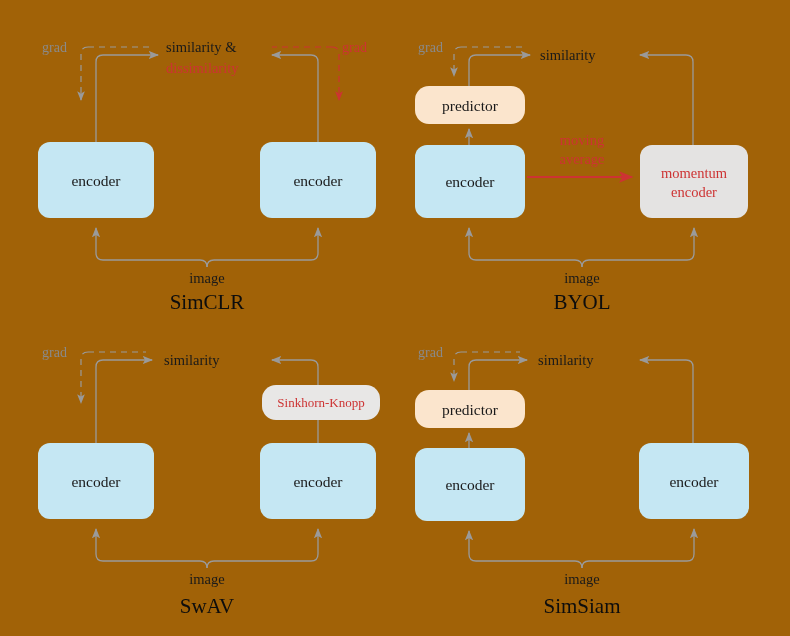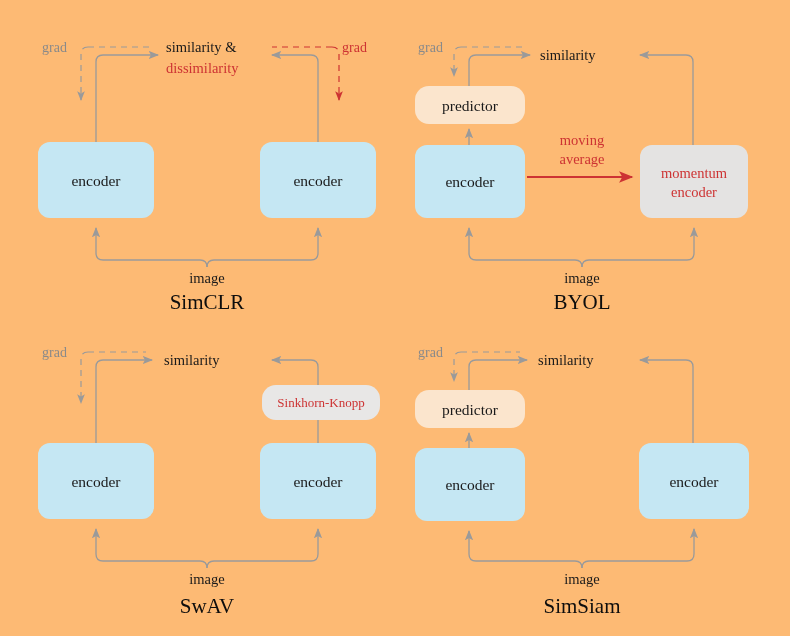--- a/index.html
+++ b/index.html
@@ -1,18 +1,18 @@
 <!DOCTYPE html>
 <html><head>
 <meta charset="utf-8">
 <style>
   html,body{margin:0;padding:0;background:#ffffff;}
   body{width:790px;height:636px;overflow:hidden;
        font-family:"Liberation Serif","DejaVu Serif",serif;}
-  #stage{position:relative;width:790px;height:636px;background:#fdba74;}
+  #stage{position:relative;width:790px;height:636px;background:#a16207;}
   svg{position:absolute;left:0;top:0;width:790px;height:636px;}
   .boxtext{font-family:"Liberation Serif","DejaVu Serif",serif;font-size:15.5px;fill:#1a1a1a;}
   .smalltext{font-family:"Liberation Serif","DejaVu Serif",serif;font-size:14.5px;fill:#1a1a1a;}
   .gradtext{font-family:"Liberation Serif","DejaVu Serif",serif;font-size:14px;fill:#8a8a8a;}
   .redtext{font-family:"Liberation Serif","DejaVu Serif",serif;font-size:14.5px;fill:#cd3333;}
   .redgrad{font-family:"Liberation Serif","DejaVu Serif",serif;font-size:14px;fill:#cd3333;}
   .redsmall{font-family:"Liberation Serif","DejaVu Serif",serif;font-size:13px;fill:#cd3333;}
   .title{font-family:"Liberation Serif","DejaVu Serif",serif;font-size:21px;fill:#0d0d0d;}
 </style>
 </head>

